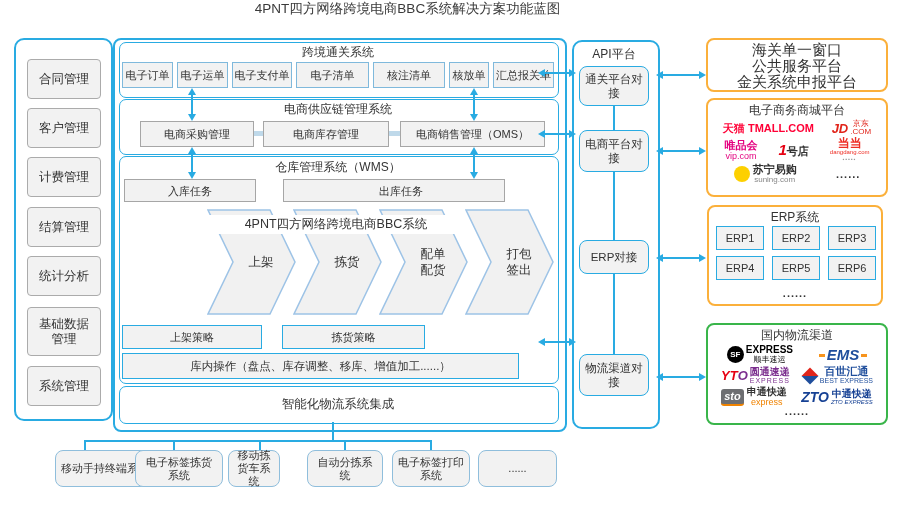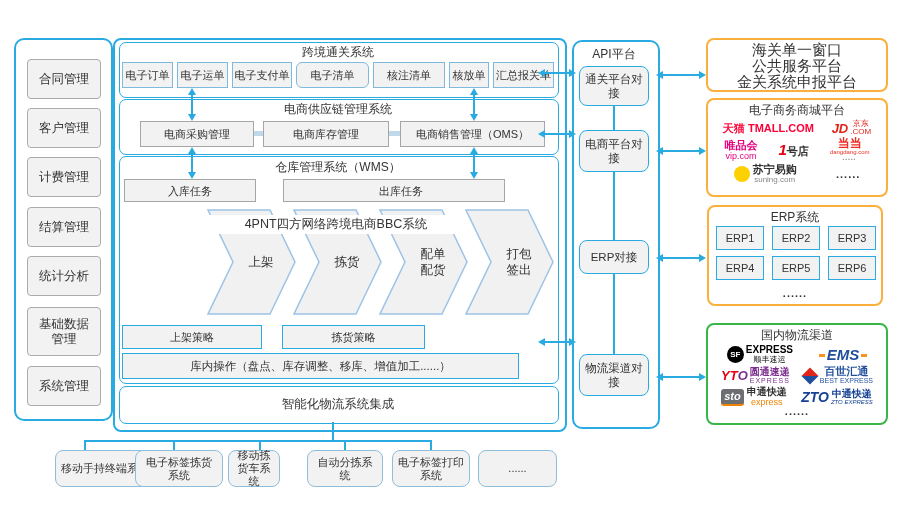--- a/index.html
+++ b/index.html
@@ -81,39 +81,40 @@
             display:flex;align-items:center;justify-content:center;text-align:center;font-size:11px;line-height:13px;padding:2px 5px;}
   .side-item{position:absolute;left:27px;width:74px;background:#F2F2F2;border:1px solid #ABABAB;border-radius:4px;
              display:flex;align-items:center;justify-content:center;text-align:center;font-size:12.5px;line-height:15px;padding:0 6px;box-sizing:border-box;}
   .cw-lines{position:absolute;text-align:center;font-size:15px;line-height:16px;}
 </style>
 </head>
 <body>
 
 <div id="stage">
 
+  <div class="abs" style="left:0;top:10;width:815px;text-align:center;font-size:13.5px;color:#3a3a3a;">4PNT四方网络跨境电商BBC系统解决方案功能蓝图</div>
 
   <div class="frame" style="left:14px;top:38px;width:95px;height:379px;"></div>
   <div class="side-item" style="top:59px;height:40px;">合同管理</div>
   <div class="side-item" style="top:108px;height:40px;">客户管理</div>
   <div class="side-item" style="top:157px;height:40px;">计费管理</div>
   <div class="side-item" style="top:207px;height:40px;">结算管理</div>
   <div class="side-item" style="top:256px;height:40px;">统计分析</div>
   <div class="side-item" style="top:307px;height:49px;">基础数据管理</div>
   <div class="side-item" style="top:366px;height:40px;">系统管理</div>
 
   <div class="frame" style="left:113px;top:38px;width:450px;height:390px;border-radius:8px;"></div>
 
   <div class="frame thin" style="left:119px;top:42px;width:438px;height:54px;"></div>
   <div class="sec-title" style="left:119px;top:45px;width:438px;">跨境通关系统</div>
   <div class="flexrow" style="left:122px;top:62px;width:432px;height:26px;">
     <div class="cell blue" style="flex:1.00 1 0;">电子订单</div>
     <div class="cell blue" style="flex:1.00 1 0;">电子运单</div>
     <div class="cell blue" style="flex:1.18 1 0;">电子支付单</div>
-    <div class="cell blue" style="flex:1.45 1 0;border-radius:6px;">电子清单</div>
+    <div class="cell blue" style="flex:1.45 1 0;">电子清单</div>
     <div class="cell blue" style="flex:1.42 1 0;">核注清单</div>
     <div class="cell blue" style="flex:0.78 1 0;">核放单</div>
     <div class="cell blue" style="flex:1.20 1 0;">汇总报关单</div>
   </div>
 
   <div class="frame thin" style="left:119px;top:99px;width:438px;height:54px;"></div>
   <div class="sec-title" style="left:119px;top:102px;width:438px;">电商供应链管理系统</div>
   <div class="busconn" style="left:252px;top:131px;width:12px;"></div>
   <div class="busconn" style="left:387px;top:131px;width:14px;"></div>
   <div class="cell abs" style="left:140px;top:121px;width:114px;height:26px;">电商采购管理</div>

